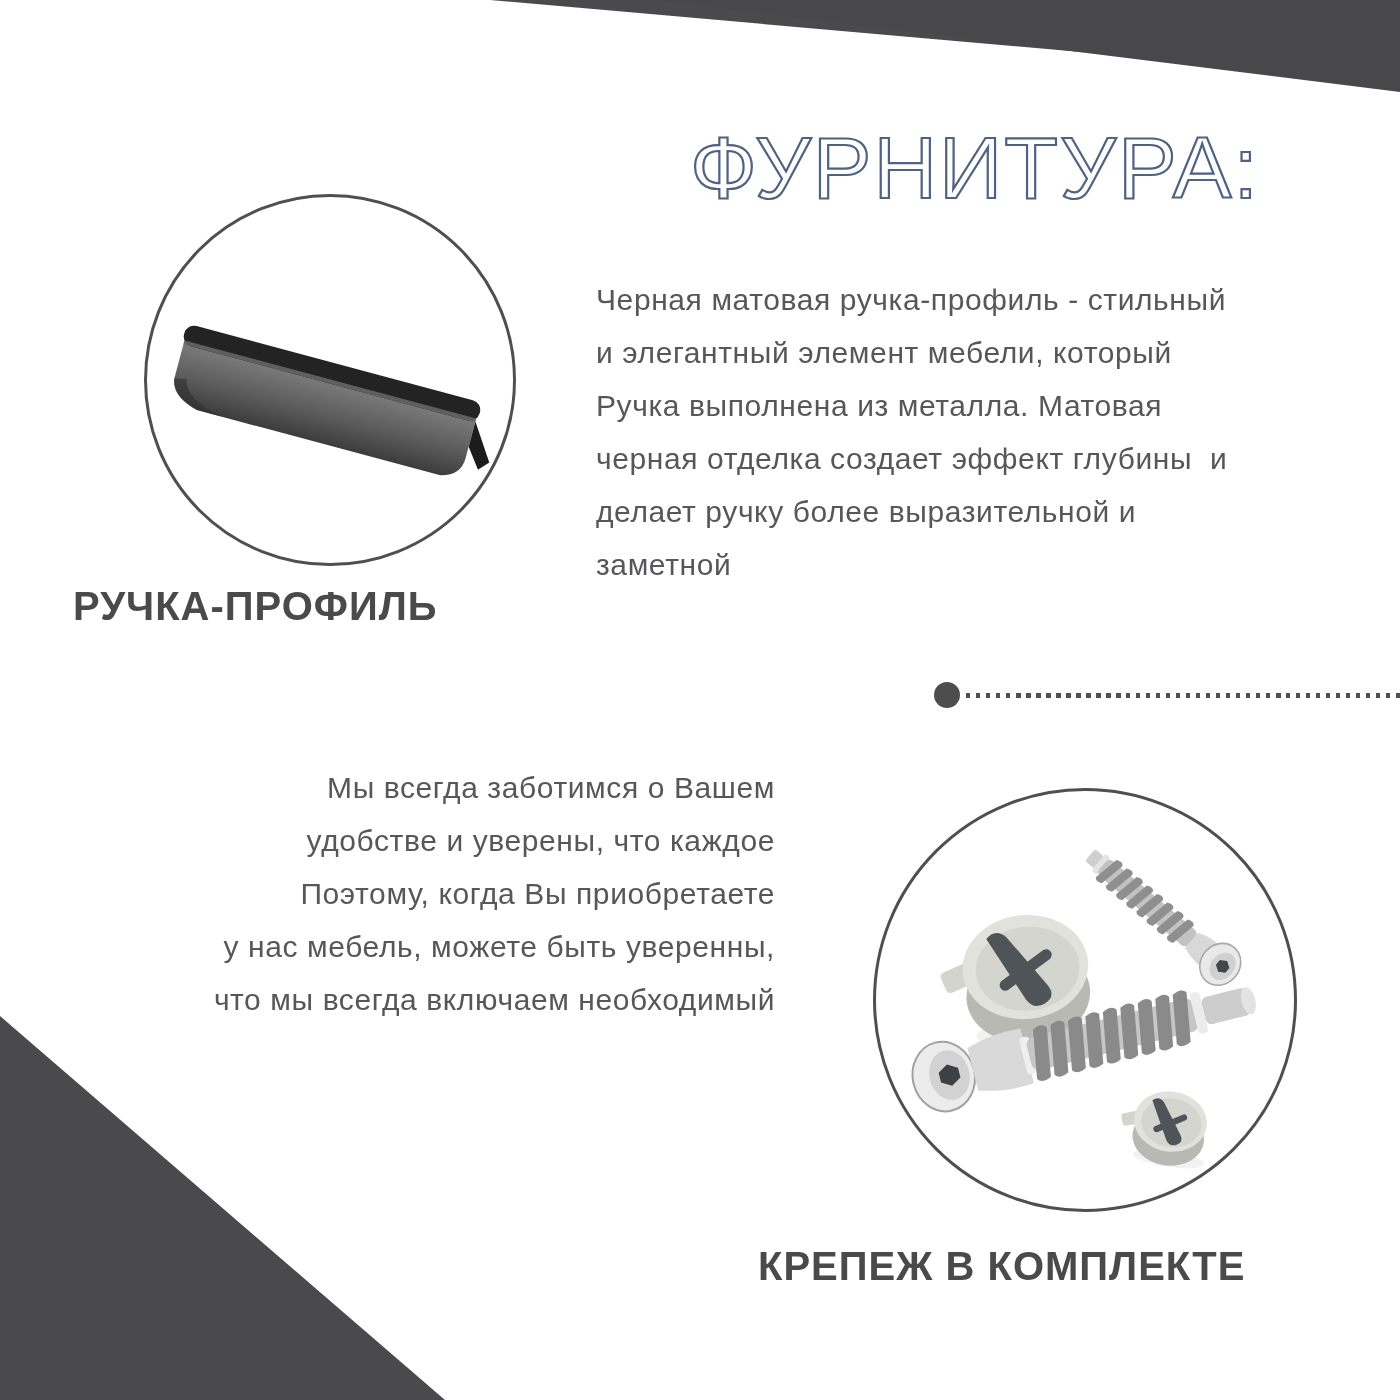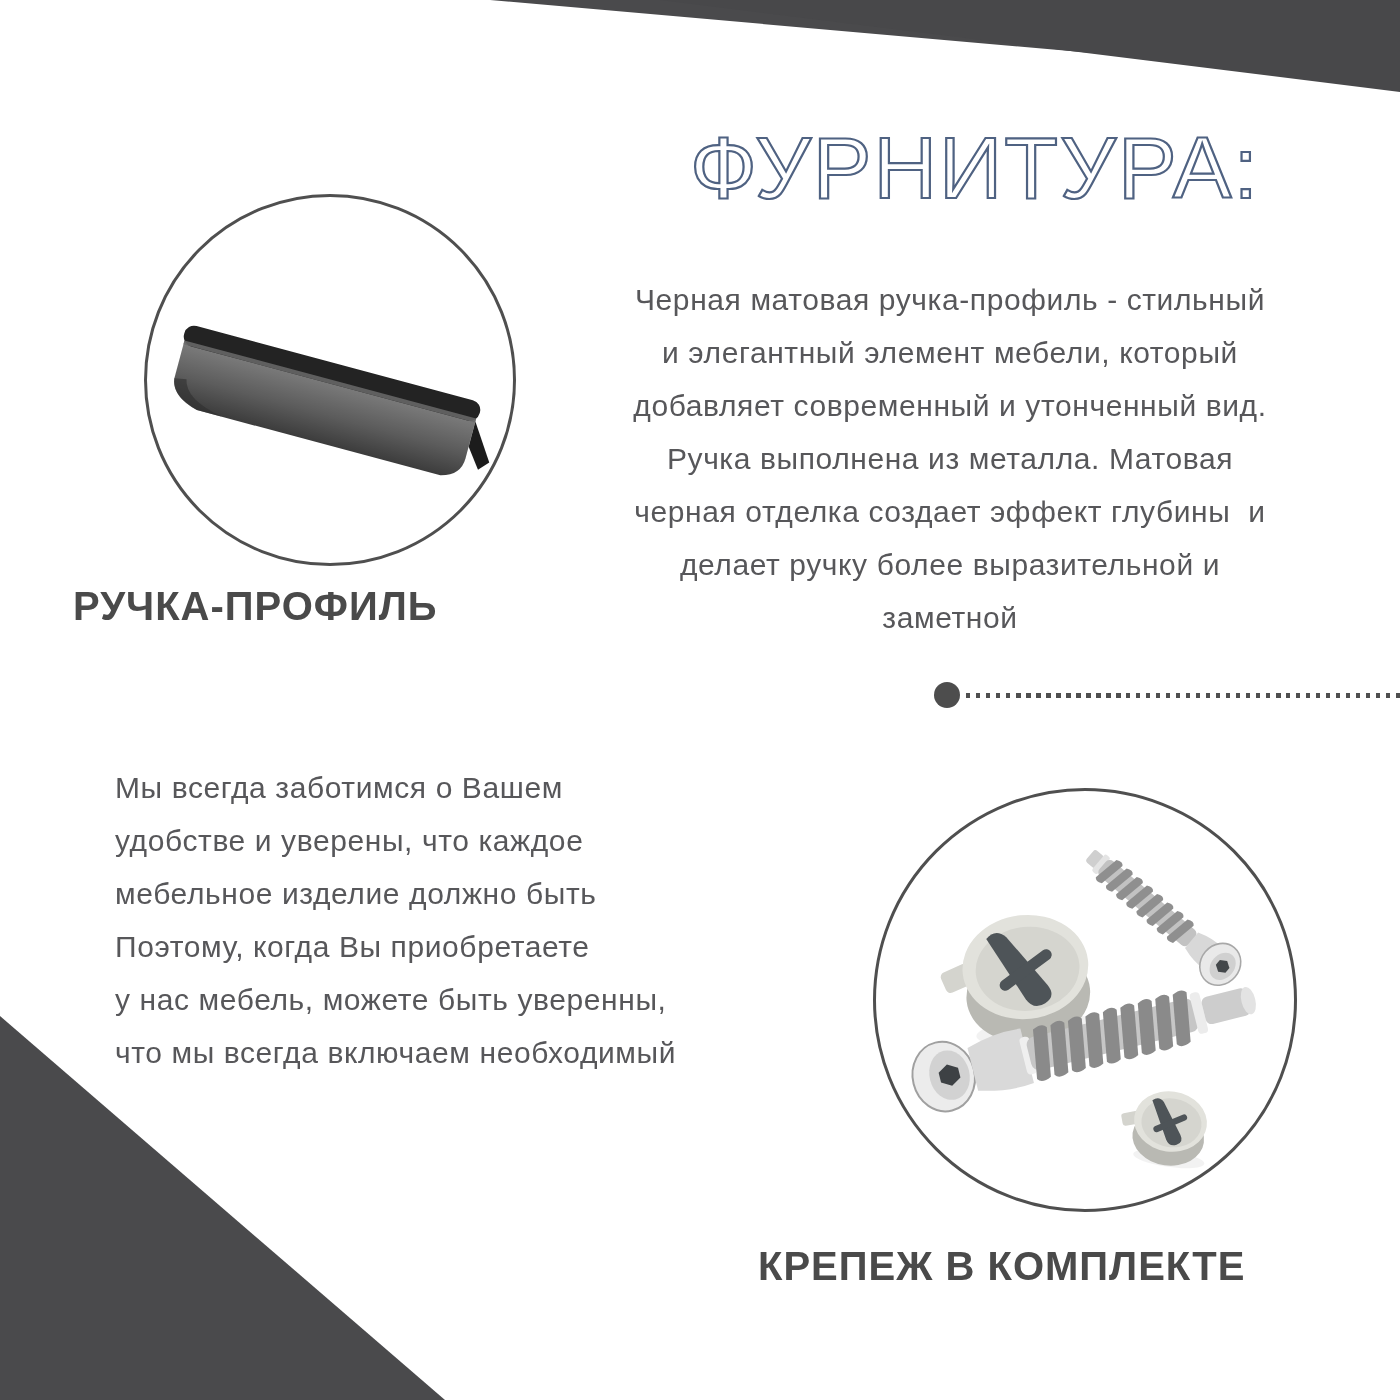--- a/index.html
+++ b/index.html
@@ -44,22 +44,22 @@
     letter-spacing:1px;
     color:#4a4a4a;
     text-align:left;
     white-space:pre;
   }
   #handle-label{left:73px;top:584px;width:500px;}
   #fasteners-label{left:758px;top:1244px;width:640px;}
   
   .para{font-size:30px;line-height:53px;letter-spacing:0.6px;color:#57575a;}
   .para .tline{white-space:pre;}
-  #handle-description{left:580px;top:273px;width:740px;text-align:center;}
-  #assembly-text{right:625px;top:761px;width:660px;text-align:left;}
+  #handle-description{left:596px;top:273px;width:740px;text-align:left;}
+  #assembly-text{right:625px;top:761px;width:660px;text-align:right;}
   
   #divider-dot{
     left:934px;top:682px;width:26px;height:26px;
     border-radius:50%;background:#4d4d4d;
   }
   #dotted-divider{
     left:966px;top:693px;width:434px;height:5px;
     background:repeating-linear-gradient(90deg,#4f4f4f 0 4.5px,transparent 4.5px 10px);
   }
 </style>
@@ -90,34 +90,32 @@
       <rect x="4" y="17" width="302" height="4" fill="#6a6a6a" opacity="0.85"></rect>
       <path d="M4,56 Q6,74 34,81 H60 Q20,74 16,54 Z" fill="#2e2e2e" opacity="0.6"></path>
     </g>
   </svg>
 </div>
 <div class="abs section-label" id="handle-label">РУЧКА-ПРОФИЛЬ</div>
 
 <div class="abs para" id="handle-description">
     <div class="tline">Черная матовая ручка-профиль - стильный</div>
     <div class="tline">и элегантный элемент мебели, который</div>
-    <div class="tline">добавляет современный и утонченный вид.</div>
     <div class="tline">Ручка выполнена из металла. Матовая</div>
     <div class="tline">черная отделка создает эффект глубины  и</div>
     <div class="tline">делает ручку более выразительной и</div>
     <div class="tline">заметной</div>
   </div>
 
 <div class="abs" id="divider-dot"></div>
 <div class="abs" id="dotted-divider"></div>
 
 <div class="abs para" id="assembly-text">
     <div class="tline">Мы всегда заботимся о Вашем</div>
     <div class="tline">удобстве и уверены, что каждое</div>
-    <div class="tline">мебельное изделие должно быть</div>
     <div class="tline">Поэтому, когда Вы приобретаете</div>
     <div class="tline">у нас мебель, можете быть уверенны,</div>
     <div class="tline">что мы всегда включаем необходимый</div>
   </div>
 
 <div class="abs photo-circle" id="fasteners-circle" aria-label="included-fasteners-confirmat-screws-and-cam-locks-photo">
   <svg width="424" height="424" viewBox="0 0 424 424">
     <defs>
       <path id="finS" d="M0,-17 q8,-4 11,1 l-6,34 q-8,4 -11,-1 z" fill="#8f8f8f"></path>
       <path id="finB" d="M0,-24 q10,-5 14,1 l-8,49 q-10,5 -14,-1 z" fill="#8a8a8a"></path>

